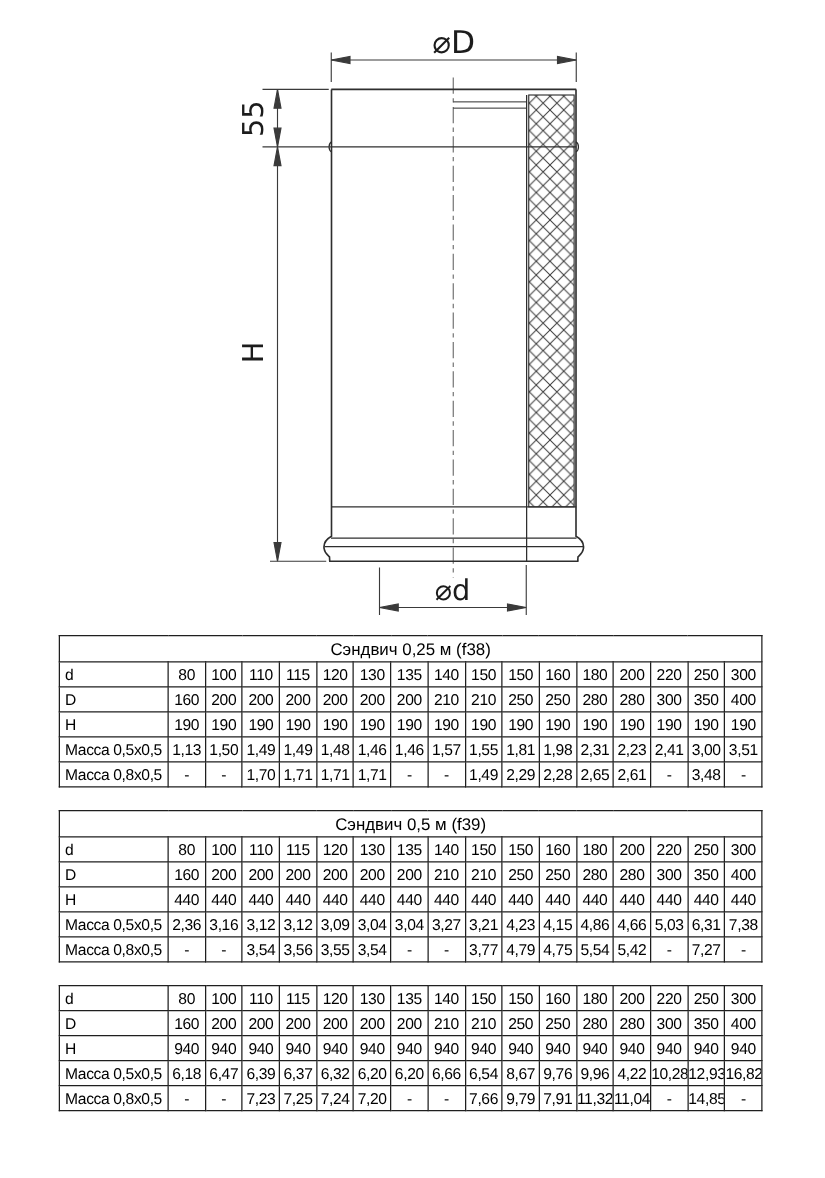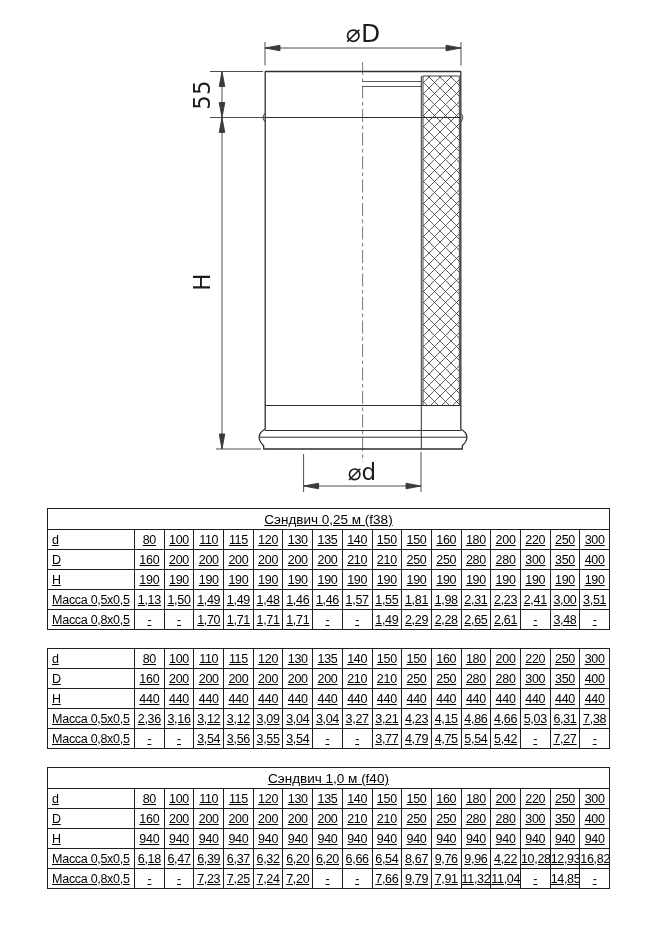--- a/index.html
+++ b/index.html
@@ -1,20 +1,20 @@
 <!DOCTYPE html>
 <html><head>
 <meta charset="utf-8">
 <style>
   html,body{margin:0;padding:0;background:#fff;}
   .page{position:relative;width:660px;height:942px;background:#ffffff;overflow:hidden;
         font-family:"Liberation Sans",sans-serif;}
   svg text{fill:#1c1c1c;font-family:"DejaVu Sans","Liberation Sans",sans-serif;}
   .tables{position:absolute;left:47px;top:508px;width:564px;}
-  table.spec{border-collapse:collapse;table-layout:fixed;width:563px;margin:0 0 18px 0;text-decoration:underline;}
+  table.spec{border-collapse:collapse;table-layout:fixed;width:563px;margin:0 0 18px 0;}
   table.spec td{border:1px solid #1f1f1f;height:19px;font-size:12.5px;letter-spacing:-0.3px;
         text-align:center;padding:0;color:#000;white-space:nowrap;overflow:hidden;
         font-family:"Liberation Sans",sans-serif;}
   table.spec td.title{font-size:13.5px;height:20px;letter-spacing:0;}
   table.spec td.label{text-align:left;padding-left:4px;}
 </style>
 </head>
 <body>
 
 <div class="page">
@@ -211,20 +211,23 @@
           <col>
           <col>
           <col>
           <col>
           <col>
           <col>
           <col>
         </colgroup>
         <tbody>
           <tr>
+            <td colspan="17" class="title">Сэндвич 0,5 м (f39)</td>
+          </tr>
+          <tr>
             <td class="label">d</td>
             <td>80</td>
             <td>100</td>
             <td>110</td>
             <td>115</td>
             <td>120</td>
             <td>130</td>
             <td>135</td>
             <td>140</td>
             <td>150</td>
@@ -329,23 +332,20 @@
           <col>
           <col>
           <col>
           <col>
           <col>
           <col>
           <col>
         </colgroup>
         <tbody>
           <tr>
-            <td colspan="17" class="title">Сэндвич 1,0 м (f40)</td>
-          </tr>
-          <tr>
             <td class="label">d</td>
             <td>80</td>
             <td>100</td>
             <td>110</td>
             <td>115</td>
             <td>120</td>
             <td>130</td>
             <td>135</td>
             <td>140</td>
             <td>150</td>

